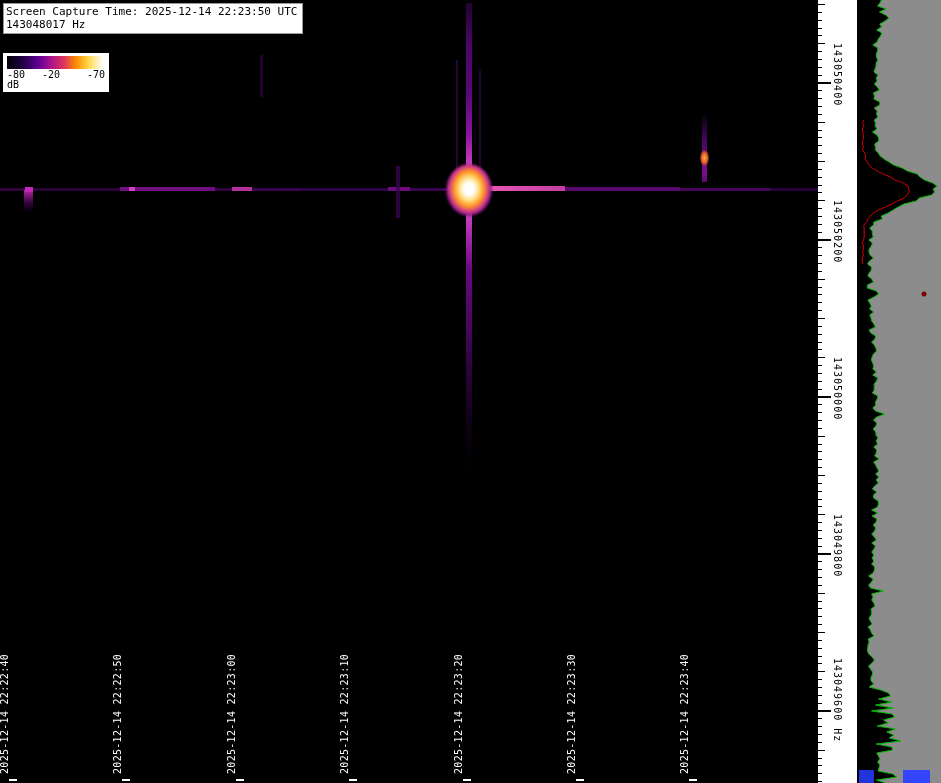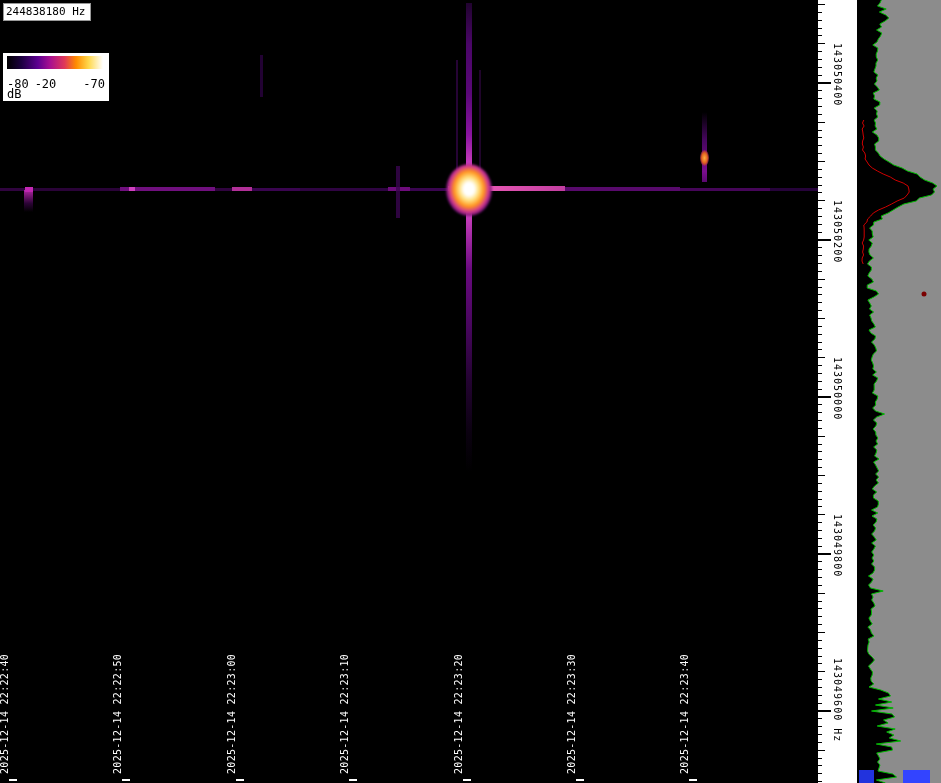--- a/index.html
+++ b/index.html
@@ -4,21 +4,21 @@
 <style>
   *{margin:0;padding:0;box-sizing:border-box}
   html,body{width:941px;height:783px;background:#000;overflow:hidden}
   body{font-family:"DejaVu Sans Mono","Liberation Mono",monospace}
   .screen{position:relative;width:941px;height:783px;background:#fff}
   .waterfall{position:absolute;left:0;top:0;width:818px;height:783px;background:#000;overflow:hidden}
   .feature{position:absolute}
   .infobox{position:absolute;left:3px;top:3px;background:#fff;color:#000;font-size:11px;line-height:13px;padding:1px 5px 2px 2px;border:1px solid #999;white-space:nowrap;z-index:5}
   .colorbar-box{position:absolute;left:3px;top:53px;width:106px;background:#fff;padding:3px 4px 2px 4px;z-index:5}
   .colorbar-grad{height:13px;width:96px}
-  .colorbar-labels{display:flex;font-size:12px;color:#000;margin-top:10px;line-height:10px}
+  .colorbar-labels{display:flex;font-size:10px;color:#000;margin-top:1px;line-height:10px}
   .cl-60{margin-left:3px}
   .cl-40{margin-left:27px}
   .time-label{position:absolute;bottom:9px;color:#fff;font-size:10px;white-space:nowrap;transform:rotate(-90deg);transform-origin:left bottom;letter-spacing:.3px;z-index:4}
   .time-tick{position:absolute;bottom:2px;width:8px;height:2px;background:#fff;z-index:4}
   .freq-axis{position:absolute;left:818px;top:0;width:39px;height:783px;background:#fff}
   .freq-tick{position:absolute;left:0;background:#000}
   .freq-label{position:absolute;left:14px;writing-mode:vertical-rl;font-size:10px;color:#000;letter-spacing:1px;white-space:nowrap}
   .spectrum-panel{position:absolute;left:857px;top:0;width:84px;height:783px;background:#8c8c8c;overflow:hidden}
   .spectrum-panel svg{position:absolute;left:0;top:0}
   .blue-marker{position:absolute;bottom:0;height:13px}
@@ -51,21 +51,22 @@
         <div class="feature" style="left: 456px; top: 60px; width: 2px; height: 110px; background: rgba(70, 8, 96, 0.55); filter: blur(0.5px);"></div>
         <div class="feature" style="left: 479px; top: 70px; width: 2px; height: 100px; background: rgba(70, 8, 96, 0.45); filter: blur(0.5px);"></div>
         <div class="feature" style="left: 446px; top: 164px; width: 46px; height: 52px; background: radial-gradient(at 50% 48%, rgb(255, 255, 255) 0%, rgb(255, 255, 255) 16%, rgb(255, 224, 128) 30%, rgb(255, 148, 32) 46%, rgb(208, 56, 144) 60%, rgba(92, 8, 112, 0.85) 72%, rgba(40, 3, 60, 0) 86%); filter: blur(0.8px); border-radius: 50%;"></div>
         <div class="feature" style="left: 702px; top: 112px; width: 5px; height: 70px; background: linear-gradient(rgba(40, 4, 60, 0), rgb(70, 6, 94) 40%, rgb(122, 14, 142) 85%, rgb(90, 8, 112)); filter: blur(0.6px);"></div>
         <div class="feature" style="left: 700px; top: 150px; width: 9px; height: 16px; background: radial-gradient(rgb(255, 176, 64), rgb(224, 96, 32) 45%, rgba(150, 30, 90, 0.6) 70%, rgba(60, 6, 80, 0)); filter: blur(0.5px); border-radius: 50%;"></div>
         <div class="feature" style="left: 260px; top: 55px; width: 3px; height: 42px; background: rgba(42, 3, 64, 0.8); filter: blur(0.5px);"></div>
         <div class="feature" style="left: 396px; top: 166px; width: 4px; height: 52px; background: rgba(58, 5, 80, 0.8); filter: blur(0.5px);"></div>
       </div>
 
     <div class="infobox">
-      <div>244838180 Hz</div>
+      <div>Screen Capture Time: 2025-12-14 22:23:50 UTC</div>
+      <div>143048017 Hz</div>
     </div>
 
     <div class="colorbar-box">
       <div class="colorbar-grad" id="colorbar-grad" style="background: linear-gradient(90deg, rgb(0, 0, 0) 0%, rgb(28, 0, 64) 15%, rgb(92, 0, 144) 32%, rgb(168, 16, 144) 45%, rgb(224, 56, 88) 60%, rgb(255, 140, 0) 72%, rgb(255, 216, 76) 85%, rgb(255, 255, 255) 100%);"></div>
       <div class="colorbar-labels">
         <span>-80 dB</span>
         <span class="cl-60">-20</span>
         <span class="cl-40">-70</span>
       </div>
     </div>

